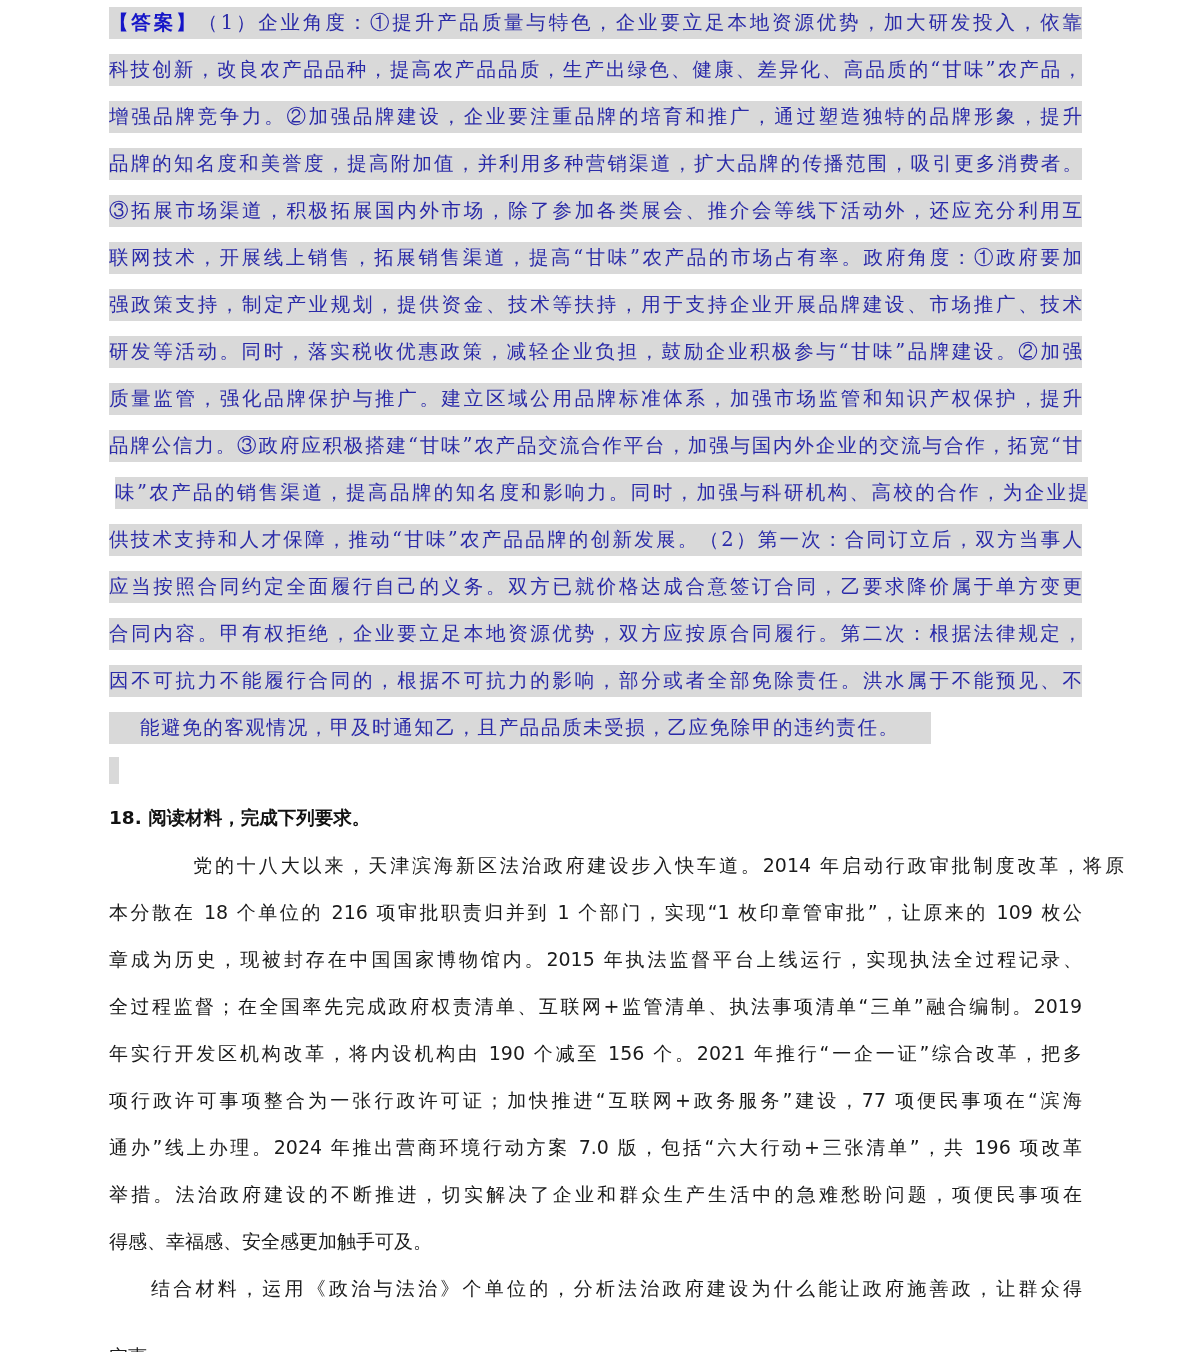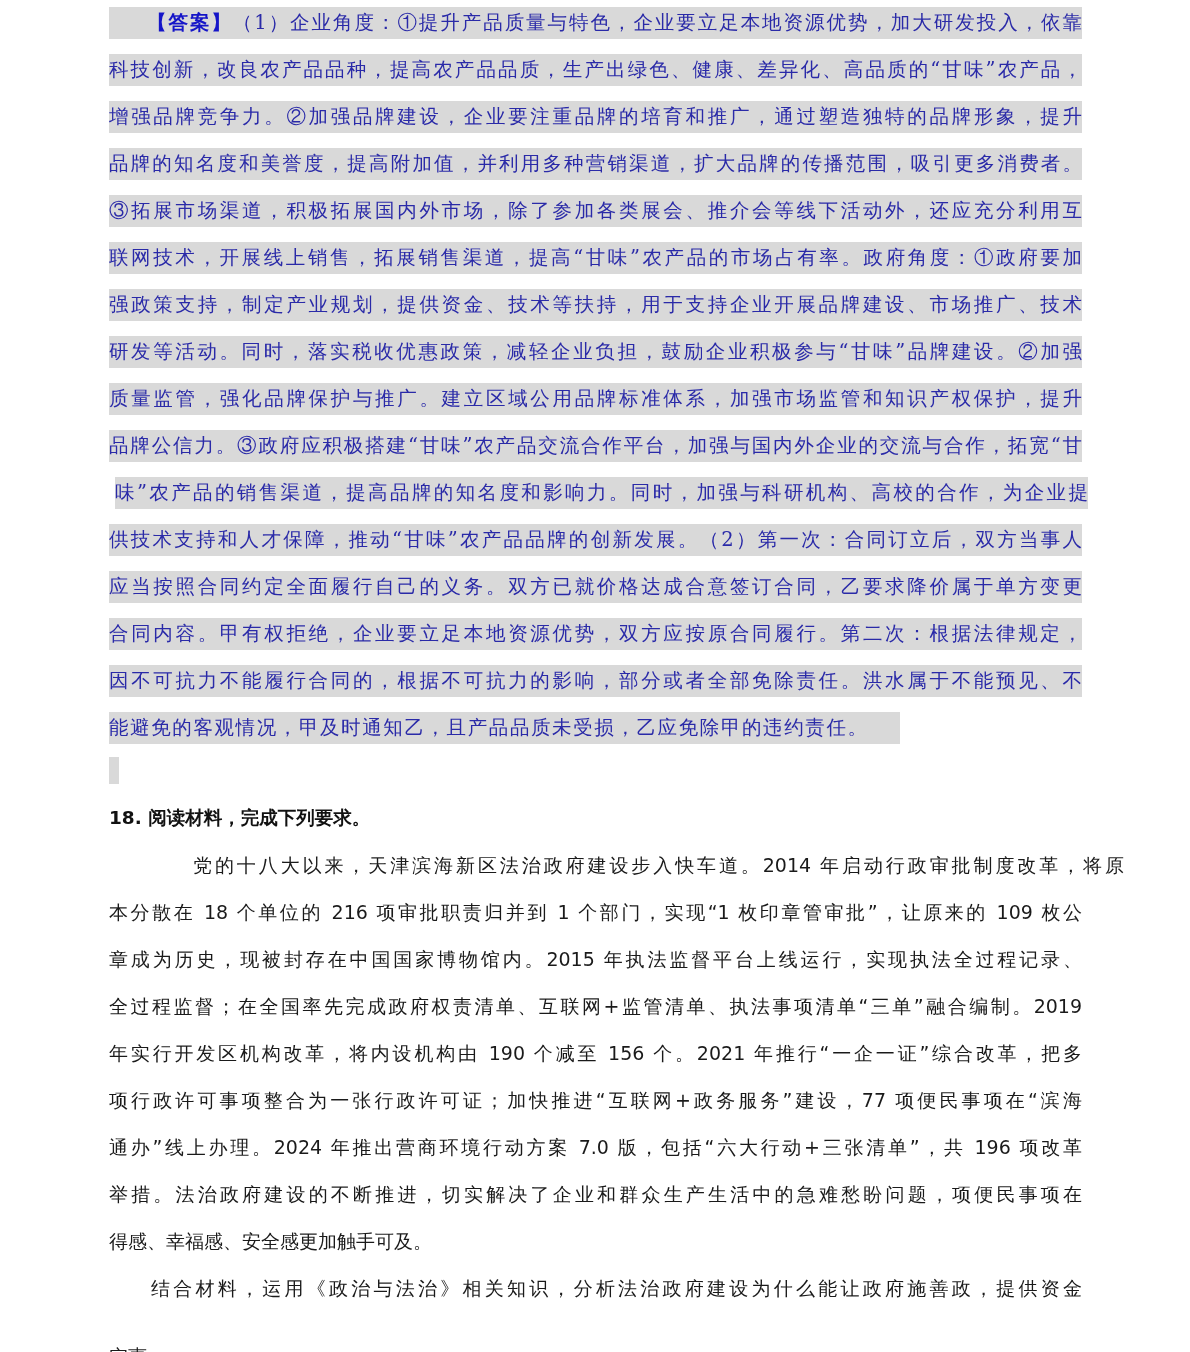--- a/index.html
+++ b/index.html
@@ -5,21 +5,21 @@
   html, body { margin: 0; padding: 0; background: #ffffff; }
   body { width: 1190px; height: 1352px; position: relative; overflow: hidden; }
   .page { position: absolute; left: 109px; top: 0; width: 973px; }
   .ans-line {
     position: absolute; left: 0; height: 32px; line-height: 32px;
     background: #d9d9d9; color: #2a2aa8;
     font-family: "DejaVu Serif", serif; font-size: 19.5px;
     white-space: nowrap; letter-spacing: 1.6px;
   }
   .ans-line.full { width: 973px; text-align-last: justify; text-align: justify; letter-spacing: 0; }
-  .ans-line b.bracket { color: #1515c8; font-weight: bold; padding-left: 38px; }
+  .ans-line b.bracket { color: #1515c8; font-weight: bold; }
   .empty-mark { position: absolute; left: 0; top: 757px; width: 10px; height: 27px; background: #d9d9d9; }
   .q-title {
     position: absolute; left: 0; top: 803px; height: 30px; line-height: 30px;
     font-family: "DejaVu Sans", sans-serif; font-weight: bold; font-size: 18.5px; color: #111;
   }
   .mat-line {
     position: absolute; left: 0; width: 973px; height: 32px; line-height: 32px;
     font-family: "DejaVu Sans", sans-serif; font-size: 19px; color: #1a1a1a;
     white-space: nowrap; text-align: justify; text-align-last: justify;
   }
@@ -46,31 +46,31 @@
   <div class="ans-line full" style="top:242px;">联网技术，开展线上销售，拓展销售渠道，提高“甘味”农产品的市场占有率。政府角度：①政府要加</div>
   <div class="ans-line full" style="top:289px;">强政策支持，制定产业规划，提供资金、技术等扶持，用于支持企业开展品牌建设、市场推广、技术</div>
   <div class="ans-line full" style="top:336px;">研发等活动。同时，落实税收优惠政策，减轻企业负担，鼓励企业积极参与“甘味”品牌建设。②加强</div>
   <div class="ans-line full" style="top:383px;">质量监管，强化品牌保护与推广。建立区域公用品牌标准体系，加强市场监管和知识产权保护，提升</div>
   <div class="ans-line full" style="top:430px;">品牌公信力。③政府应积极搭建“甘味”农产品交流合作平台，加强与国内外企业的交流与合作，拓宽“甘</div>
   <div class="ans-line full" style="top:477px;margin-left:6px;">味”农产品的销售渠道，提高品牌的知名度和影响力。同时，加强与科研机构、高校的合作，为企业提</div>
   <div class="ans-line full" style="top:524px;">供技术支持和人才保障，推动“甘味”农产品品牌的创新发展。（2）第一次：合同订立后，双方当事人</div>
   <div class="ans-line full" style="top:571px;">应当按照合同约定全面履行自己的义务。双方已就价格达成合意签订合同，乙要求降价属于单方变更</div>
   <div class="ans-line full" style="top:618px;">合同内容。甲有权拒绝，企业要立足本地资源优势，双方应按原合同履行。第二次：根据法律规定，</div>
   <div class="ans-line full" style="top:665px;">因不可抗力不能履行合同的，根据不可抗力的影响，部分或者全部免除责任。洪水属于不能预见、不</div>
-  <div class="ans-line" style="top:712px; width:791px;">能避免的客观情况，甲及时通知乙，且产品品质未受损，乙应免除甲的违约责任。</div>
+  <div class="ans-line" style="top:712px; width:791px;padding-left:31px;">能避免的客观情况，甲及时通知乙，且产品品质未受损，乙应免除甲的违约责任。</div>
 
   <div class="empty-mark"></div>
 
   <div class="q-title">18. 阅读材料，完成下列要求。</div>
 
   <div class="mat-line indent" style="top:849px;margin-left:42px;">党的十八大以来，天津滨海新区法治政府建设步入快车道。2014 年启动行政审批制度改革，将原</div>
   <div class="mat-line" style="top:896px;">本分散在 18 个单位的 216 项审批职责归并到 1 个部门，实现“1 枚印章管审批”，让原来的 109 枚公</div>
   <div class="mat-line" style="top:943px;">章成为历史，现被封存在中国国家博物馆内。2015 年执法监督平台上线运行，实现执法全过程记录、</div>
   <div class="mat-line" style="top:990px;">全过程监督；在全国率先完成政府权责清单、互联网+监管清单、执法事项清单“三单”融合编制。2019</div>
   <div class="mat-line" style="top:1037px;">年实行开发区机构改革，将内设机构由 190 个减至 156 个。2021 年推行“一企一证”综合改革，把多</div>
   <div class="mat-line" style="top:1084px;">项行政许可事项整合为一张行政许可证；加快推进“互联网+政务服务”建设，77 项便民事项在“滨海</div>
   <div class="mat-line" style="top:1131px;">通办”线上办理。2024 年推出营商环境行动方案 7.0 版，包括“六大行动+三张清单”，共 196 项改革</div>
   <div class="mat-line" style="top:1178px;">举措。法治政府建设的不断推进，切实解决了企业和群众生产生活中的急难愁盼问题，项便民事项在</div>
   <div class="mat-line last" style="top:1225px;">得感、幸福感、安全感更加触手可及。</div>
 
-  <div class="q-line indent" style="top:1272px;">结合材料，运用《政治与法治》相关知识，分析法治政府建设为什么能让政府施善政，提供资金</div>
+  <div class="q-line indent" style="top:1272px;">结合材料，运用《政治与法治》个单位的，分析法治政府建设为什么能让政府施善政，让群众得</div>
   <div class="q-line last" style="top:1319px;margin-top:21px;">实惠。</div>
 </div>
 
 </body></html>

